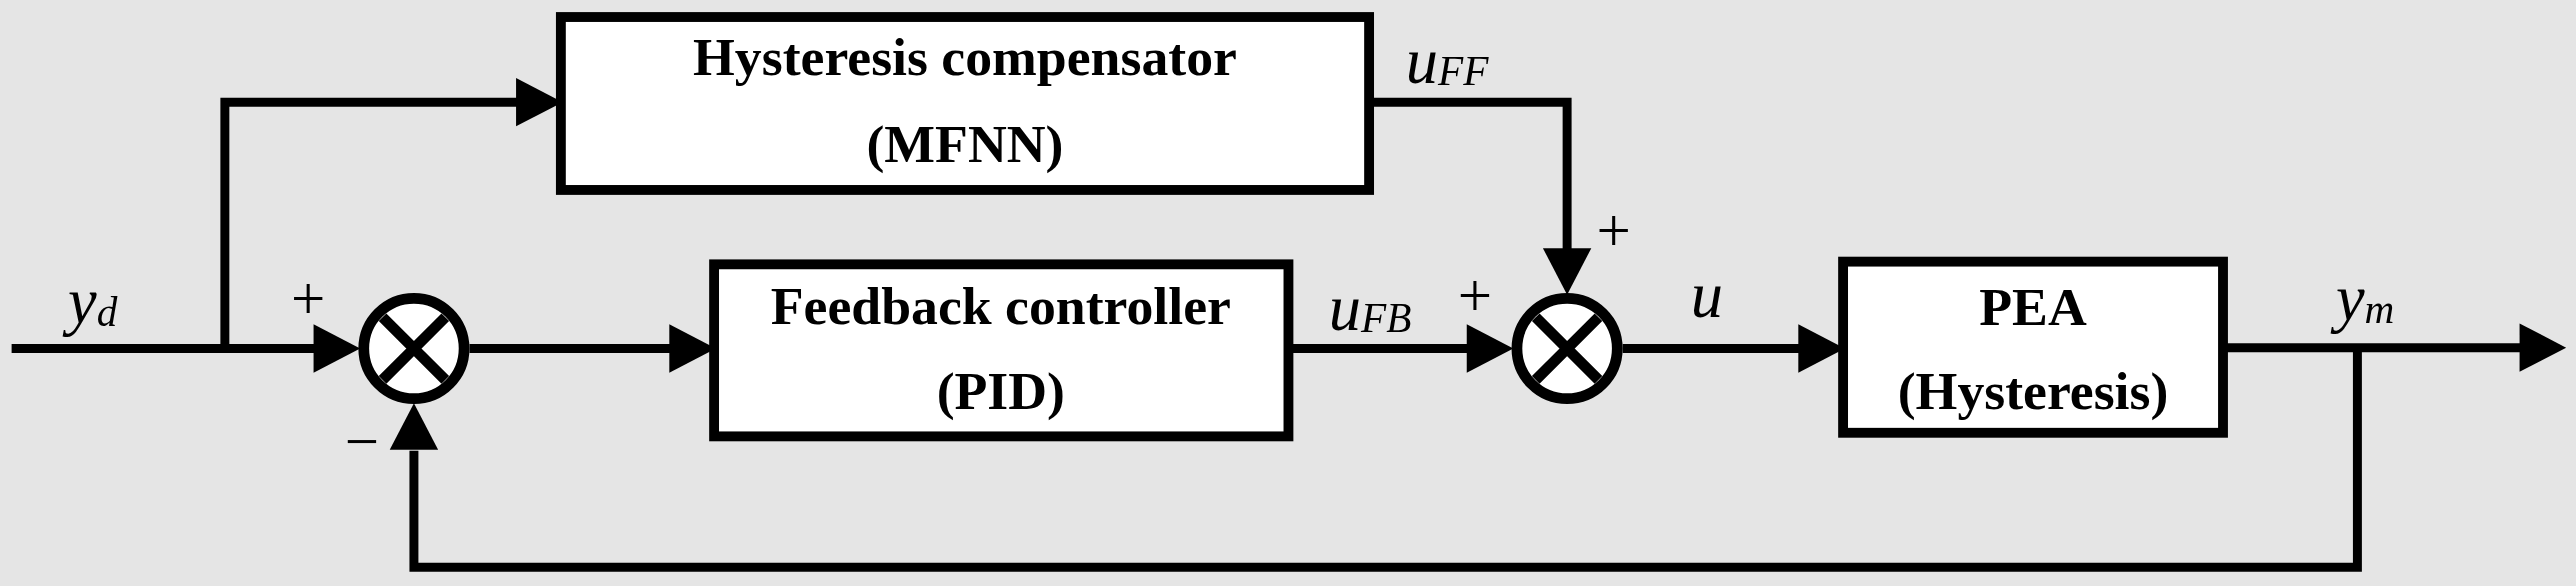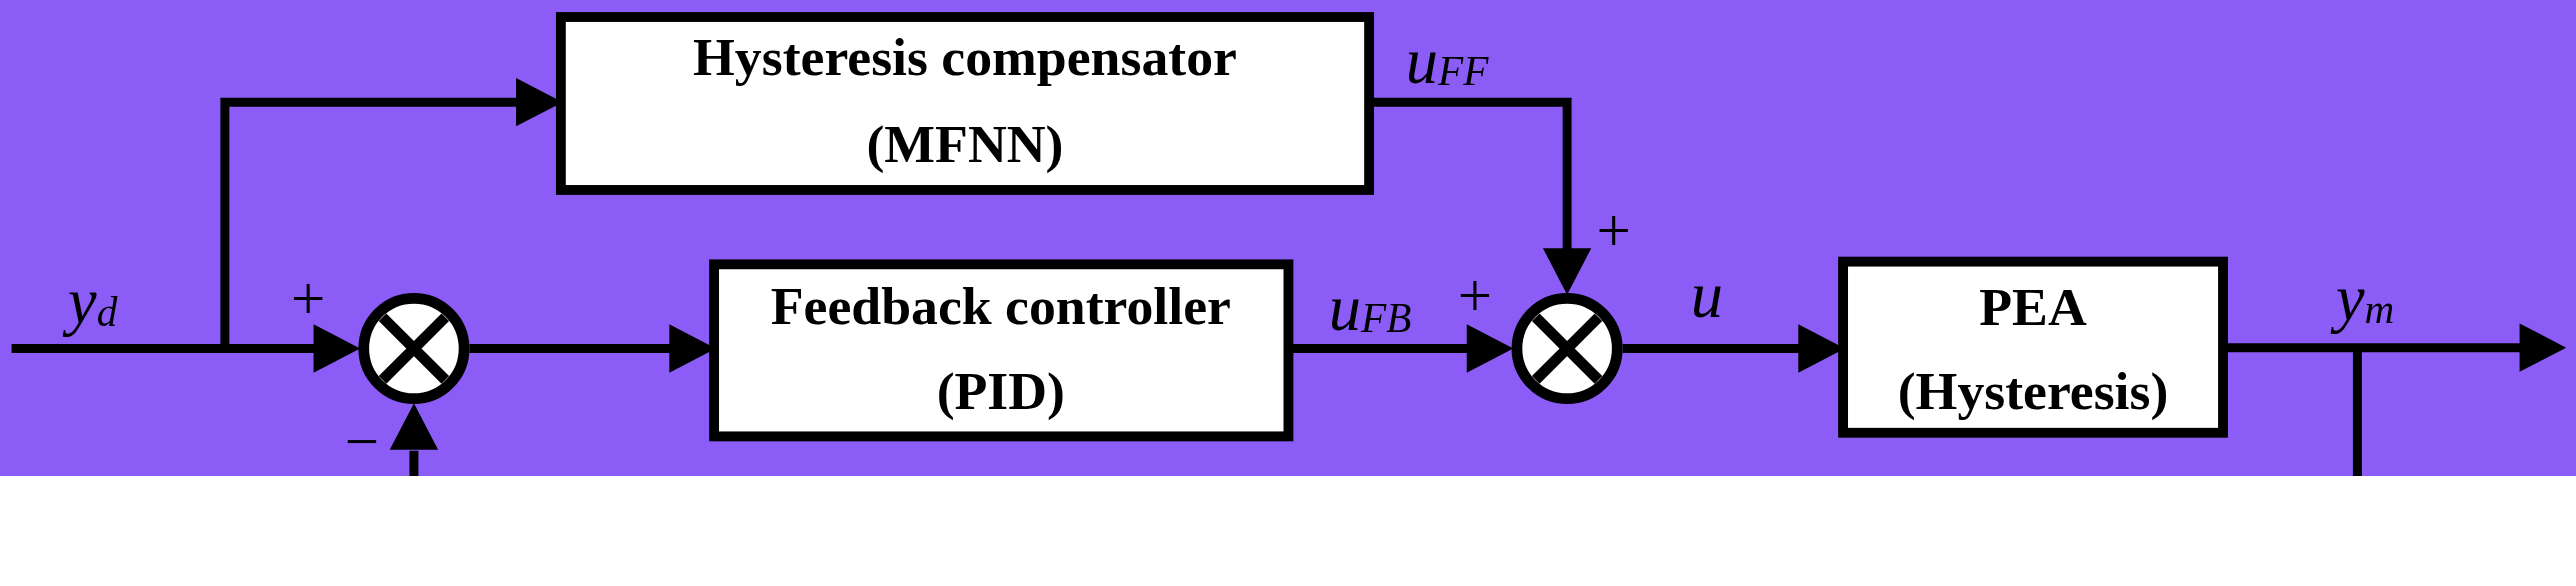--- a/index.html
+++ b/index.html
@@ -2,22 +2,22 @@
 <html style="font-size:14.3px"><head>
 <meta charset="utf-8">
 <style>
   html, body {
     margin: 0;
     padding: 0;
     background: #ffffff;
   }
   .stage {
     width: 2576px;
-    height: 476px;
-    background: #8b5cf6;
+    height: 586px;
+    background: #e5e5e5;
     position: relative;
     overflow: hidden;
   }
   svg {
     display: block;
     width: 2576px;
     height: 586px;
   }
   .wire {
     stroke: #000000;

